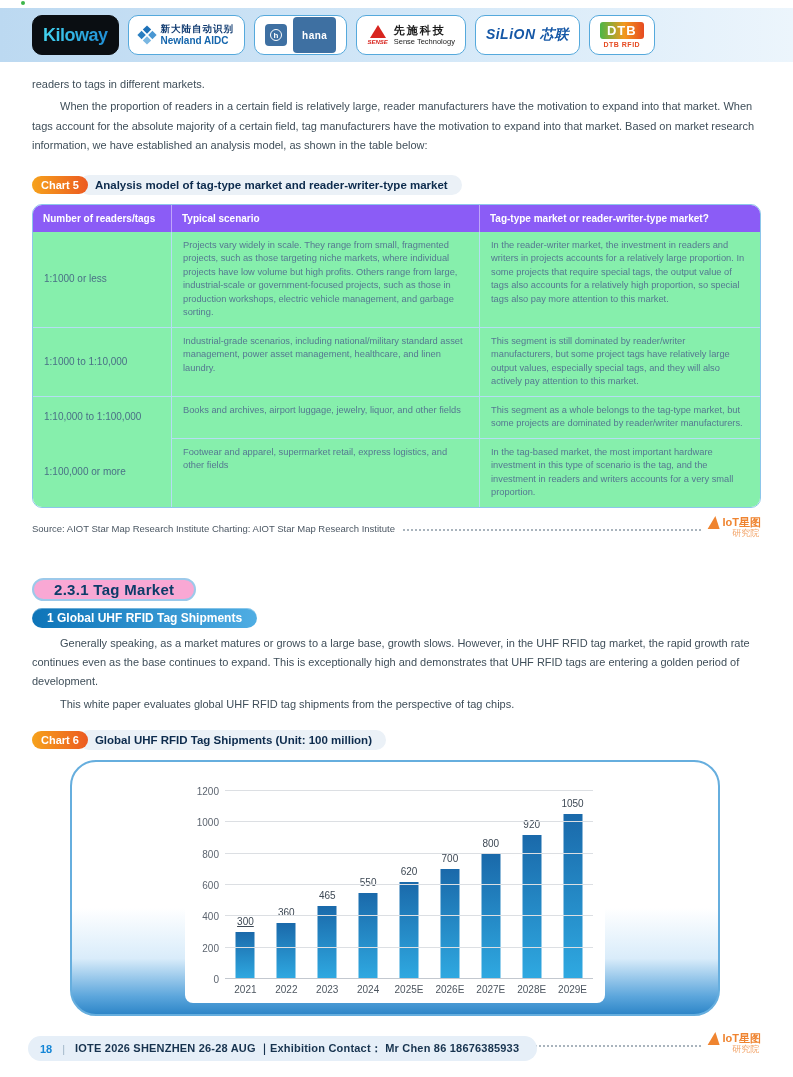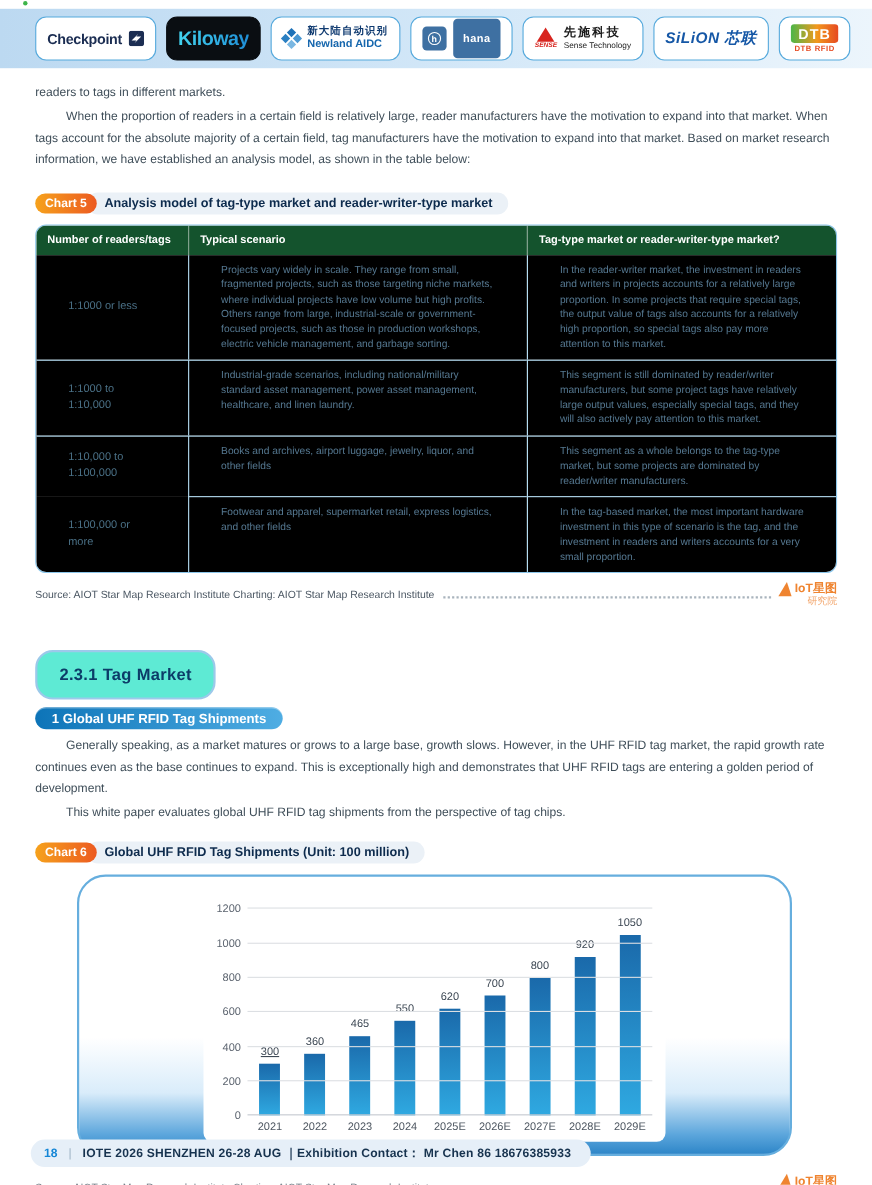--- a/index.html
+++ b/index.html
@@ -55,41 +55,41 @@
   
   .chart-head { display:flex; align-items:center; margin-top:20px; }
   .chart-badge { background:linear-gradient(90deg,#f6a21c,#ec5a21); color:#fff; font-weight:bold;
     font-size:11px; padding:3px 9px; border-radius:10px; position:relative; z-index:2; white-space:nowrap; }
   .chart-title { background:#ebf1f7; color:#0d2b4d; font-weight:bold; font-size:11.5px;
     padding:4px 14px 4px 16px; border-radius:10px; margin-left:-9px; white-space:nowrap; }
 
   
   .tbl { margin:9px 32px 0; border:1.5px solid #8cc6ea; border-radius:10px; overflow:hidden;
     display:grid; grid-template-columns:138px 308px 1fr; }
-  .tbl .h { background:#14532d; color:#fff; font-weight:bold; font-size:10px; padding:8px 10px; }
+  .tbl .h { background:#8b5cf6; color:#fff; font-weight:bold; font-size:10px; padding:8px 10px; }
   .tbl .h.vd { border-left:1.5px solid rgba(255,255,255,.45); }
-  .tbl .c { font-size:9.3px; color:#557891; line-height:1.45; padding:7px 29px; background:#000000; }
+  .tbl .c { font-size:9.3px; color:#557891; line-height:1.45; padding:7px 11px; background:#86efac; }
   .tbl .c.vd { border-left:1.5px solid #b5ddf2; }
   .tbl .c.ht { border-top:1.5px solid #b5ddf2; }
   .tbl .c.key { display:flex; align-items:center; font-size:10px; color:#4a7086; }
 
   
   .source-row { display:flex; align-items:flex-end; margin:8px 32px 0; }
   .source-text { font-size:9.5px; color:#4b5763; white-space:nowrap; padding-bottom:4px; }
   .leader { flex:1; border-bottom:2px dotted #a9b4bd; margin:0 8px 7px 8px; height:2px; }
-  .aiot { display:flex; flex-direction:column; align-items:flex-end; line-height:1.05; }
+  .aiot { display:flex; flex-direction:column; align-items:center; line-height:1.05; }
   .aiot-top { display:flex; align-items:flex-end; gap:2px; }
   .aiot-tri { width:0; height:0; border-left:5px solid transparent; border-right:7px solid transparent;
     border-bottom:13px solid #ef8430; transform:skewX(-12deg); }
   .aiot-1 { font-size:11px; font-weight:bold; color:#ef8430; }
   .aiot-2 { font-size:9px; color:#f2a469; margin-left:22px; }
 
   
-  .section-pill { display:inline-block; margin:40px 0 0 32px; background:#5eead4;
-    border:2px solid #9cc9ea; border-radius:16px; padding:12px 20px;
+  .section-pill { display:inline-block; margin:40px 0 0 32px; background:#f9a8d4;
+    border:2px solid #9cc9ea; border-radius:16px; padding:1px 20px;
     font-size:15px; font-weight:bold; color:#0c3c68; letter-spacing:.3px; }
   .sub-pill { display:inline-block; margin:7px 0 0 32px;
     background:linear-gradient(90deg,#0d74b8,#4fade3); border-radius:11px; padding:3px 15px;
     font-size:12px; font-weight:bold; color:#fff; box-shadow:inset 0 1px 0 rgba(255,255,255,.35); }
 
   
   .chart-panel { margin:10px 0 0 70px; width:650px; height:256px;
     border:2px solid #66aede; border-radius:26px;
     background:linear-gradient(180deg,#ffffff 0%,#ffffff 58%,#d9ecfa 78%,#5ca6dc 93%,#2e86c8 100%); }
   .chart-card { width:420px; margin:13px auto 0; background:#fff; border-radius:8px;
@@ -112,27 +112,20 @@
   .footer { position:absolute; left:28px; bottom:16px; display:inline-flex; align-items:center;
     gap:10px; background:#e6eff8; border-radius:13px; padding:5px 18px 5px 12px; }
   .page-num { font-size:11px; font-weight:bold; color:#1586d6; }
   .foot-div { font-size:11px; color:#9fb4c6; }
   .foot-text { font-size:11px; font-weight:bold; color:#17334f; letter-spacing:.2px; }
 </style>
 </head>
 <body>
 
 <div class="logo-band">
-  <div class="logo-card">
-    <span class="cp-text">Checkpoint</span>
-    <svg width="14" height="14" viewBox="0 0 16 16">
-      <rect width="16" height="16" rx="3" fill="#1b2d52"></rect>
-      <path d="M3 10 L8 10 L6 13 L13 6 L8 6 L10 3 Z" fill="#ffffff"></path>
-    </svg>
-  </div>
   <div class="logo-card black">
     <span class="kiloway-text">Kiloway</span>
     <span class="kiloway-dot"></span>
   </div>
   <div class="logo-card">
     <span class="nl-diamond">
         <i></i>
         <i></i>
         <i></i>
         <i></i>

